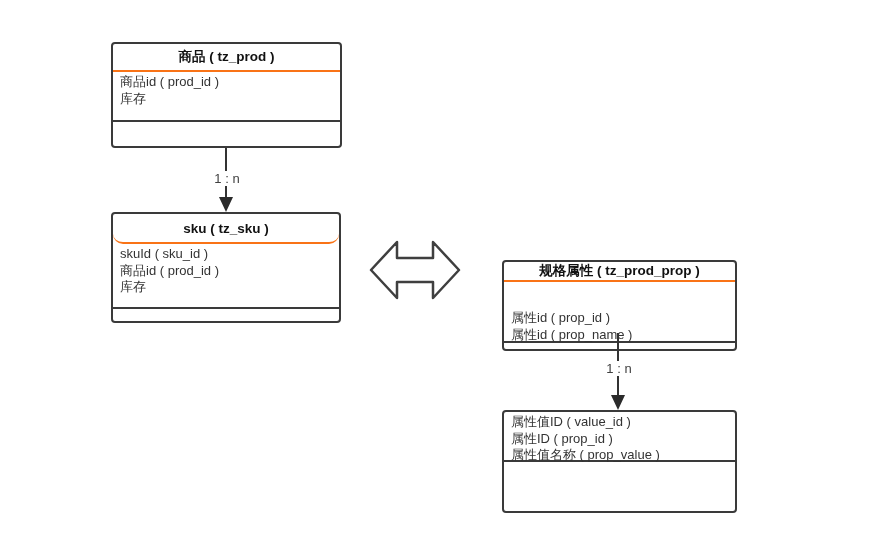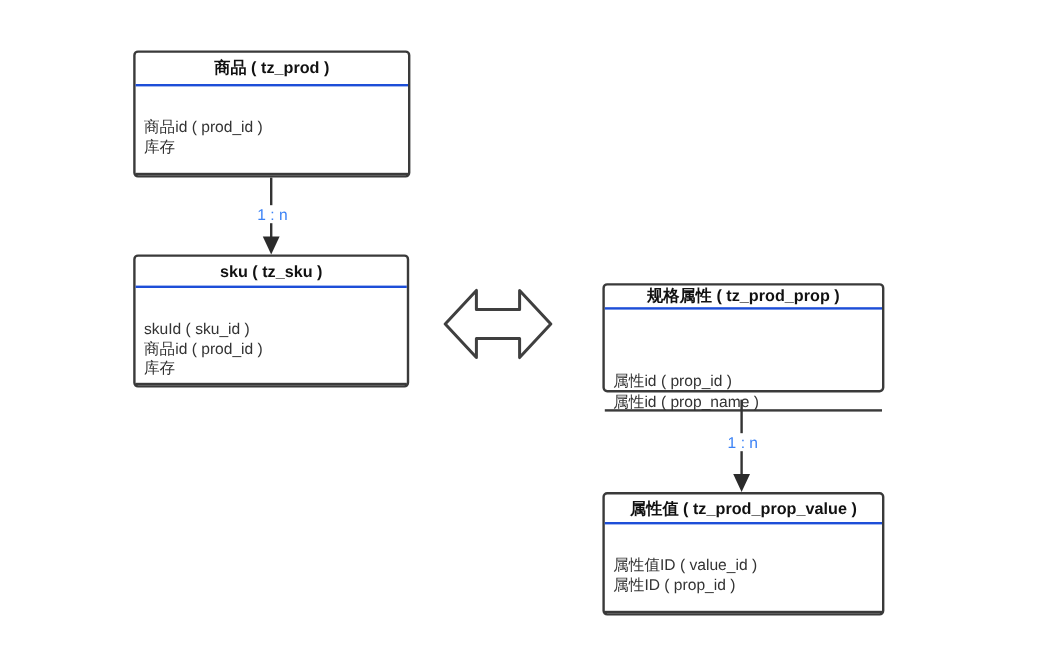--- a/index.html
+++ b/index.html
@@ -20,51 +20,50 @@
     border-radius: 4px;
     box-sizing: border-box;
   }
   .entity-title {
     display: flex;
     align-items: center;
     justify-content: center;
     font-size: 13.5px;
     font-weight: bold;
     color: #111111;
-    border-bottom: 2px solid #1d4ed8;
+    border-bottom: 2px solid #f97316;
     white-space: nowrap;
   }
   .entity-fields {
     padding: 2px 7px 0 7px;
     font-size: 13px;
     line-height: 16.5px;
     color: #333333;
     border-bottom: 2px solid #3a3a3a;
     box-sizing: border-box;
     white-space: nowrap;
-    margin-top: 24px;
   }
   .entity-empty { flex: 1; }
   .connector-line {
     position: absolute;
     width: 2px;
     background: #333333;
   }
   .arrow-down {
     position: absolute;
     width: 0; height: 0;
     border-left: 7px solid transparent;
     border-right: 7px solid transparent;
     border-top: 15px solid #2b2b2b;
   }
   .cardinality {
     position: absolute;
     transform: translateX(-50%);
     background: #ffffff;
-    color: #3b82f6;
+    color: #404040;
     font-size: 13px;
     line-height: 15px;
     padding: 0 4px;
     white-space: nowrap;
   }
   .double-arrow { position: absolute; overflow: visible; }
 </style>
 </head>
 <body>
 
@@ -77,48 +76,48 @@
       <div>库存</div>
     </div>
     <div class="entity-empty"></div>
   </div>
 
   <div class="connector-line" style="left:225px; top:148px; height:51px;"></div>
   <div class="arrow-down" style="left:219px; top:197px;"></div>
   <div class="cardinality" style="left:227px; top:171px;">1 : n</div>
 
   <div class="entity" style="left:111px; top:212px; width:230px; height:111px;">
-    <div class="entity-title" style="height:28px;">sku ( tz_sku )</div>
+    <div class="entity-title" style="height:28px;border-radius:10px;">sku ( tz_sku )</div>
     <div class="entity-fields" style="height:65px;">
       <div>skuId ( sku_id )</div>
       <div>商品id ( prod_id )</div>
       <div>库存</div>
     </div>
     <div class="entity-empty"></div>
   </div>
 
   <svg class="double-arrow" style="left:369px; top:237px;" width="92" height="66" viewBox="0 0 92 66">
     <polygon points="2,33 28,5 28,21 64,21 64,5 90,33 64,61 64,45 28,45 28,61" fill="#ffffff" stroke="#3f3f3f" stroke-width="2.5" stroke-linejoin="round"></polygon>
   </svg>
 
-  <div class="entity" style="left:502px; top:236px; width:235px; height:91px;gap:26px;">
+  <div class="entity" style="left:502px; top:260px; width:235px; height:91px;gap:26px;">
     <div class="entity-title" style="height:24px;">规格属性 ( tz_prod_prop )</div>
     <div class="entity-fields" style="height:35px;">
       <div>属性id ( prop_id )</div>
       <div>属性id ( prop_name )</div>
     </div>
     <div class="entity-empty"></div>
   </div>
 
   <div class="connector-line" style="left:617px; top:333px; height:62px;"></div>
   <div class="arrow-down" style="left:611px; top:395px;"></div>
   <div class="cardinality" style="left:619px; top:361px;">1 : n</div>
 
   <div class="entity" style="left:502px; top:410px; width:235px; height:103px;">
-    <div class="entity-title" style="height:23px;">属性值 ( tz_prod_prop_value )</div>
     <div class="entity-fields" style="height:50px;">
       <div>属性值ID ( value_id )</div>
       <div>属性ID ( prop_id )</div>
+      <div>属性值名称 ( prop_value )</div>
     </div>
     <div class="entity-empty"></div>
   </div>
 
 </div>
 
 </body></html>

